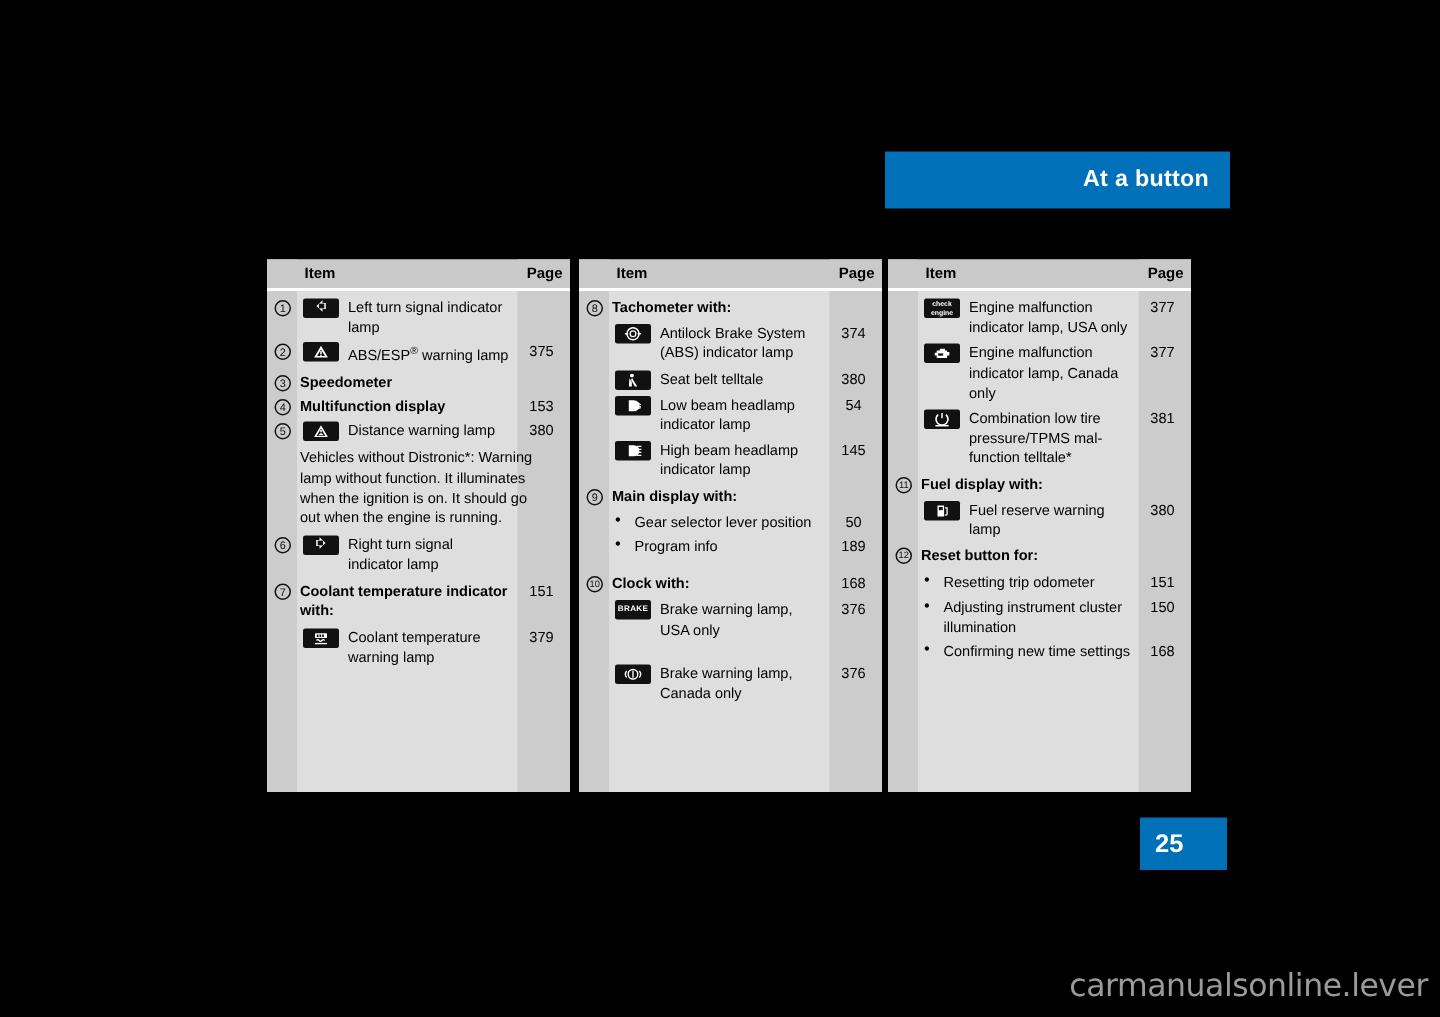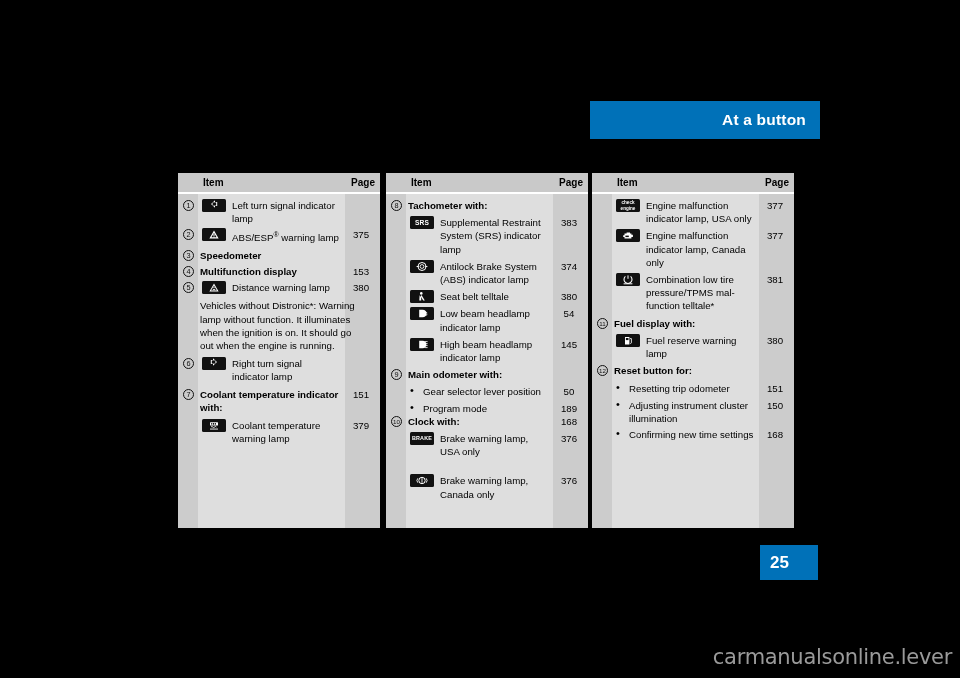--- a/index.html
+++ b/index.html
@@ -333,27 +333,20 @@
     <span class="th-page">Page</span>
   </div>
   <div class="tbody">
 
     <div class="row" style="margin-top:5px;">
       <div class="num" style="top:1px;">8</div>
       <div class="rtext bold">Tachometer with:</div>
       <div class="pg" style="top:0px;"></div>
     </div>
 
-    <div class="row" style="margin-top:4px;">
-      <div class="icon-box" style="top:0px;">
-        <div class="glyph-txt">SRS</div>
-      </div>
-      <div class="rtext indent-icon">Supplemental Restraint System (SRS) indicator lamp</div>
-      <div class="pg" style="top:0px;">383</div>
-    </div>
 
     <div class="row" style="margin-top:4px;">
       <div class="icon-box" style="top:0px;">
         <svg width="24" height="13" viewBox="0 0 24 13">
             <circle cx="12" cy="6.5" r="4" stroke="#fff" stroke-width="1" fill="none"></circle>
             <circle cx="12" cy="6.5" r="1.9" stroke="#fff" stroke-width="0.9" fill="none"></circle>
             <rect x="6.6" y="6" width="2.2" height="1" fill="#fff"></rect>
             <rect x="15.2" y="6" width="2.2" height="1" fill="#fff"></rect>
           </svg>
       </div>
@@ -390,37 +383,37 @@
             <path d="M9.2 2.8 L12.6 2.8 A3.7 3.7 0 0 1 12.6 10.2 L9.2 10.2 Z" fill="#fff"></path>
             <path d="M14.6 3.6 l3 0 M14.6 5.6 l3 0 M14.6 7.6 l3 0 M14.6 9.6 l3 0" stroke="#fff" stroke-width="0.85"></path>
           </svg>
       </div>
       <div class="rtext indent-icon">High beam headlamp indicator lamp</div>
       <div class="pg" style="top:0px;">145</div>
     </div>
 
     <div class="row" style="margin-top:4px;">
       <div class="num" style="top:1px;">9</div>
-      <div class="rtext bold">Main odometer with:</div>
+      <div class="rtext bold">Main display with:</div>
       <div class="pg" style="top:0px;"></div>
     </div>
 
     <div class="row" style="margin-top:4px;">
       <div class="bullet" style="top:-1px;">•</div>
       <div class="rtext indent-bullet">Gear selector lever position</div>
       <div class="pg" style="top:0px;">50</div>
     </div>
 
     <div class="row" style="margin-top:3px;">
       <div class="bullet" style="top:-1px;">•</div>
-      <div class="rtext indent-bullet">Program mode</div>
+      <div class="rtext indent-bullet">Program info</div>
       <div class="pg" style="top:0px;">189</div>
     </div>
 
-    <div class="row" style="margin-top:0;">
+    <div class="row" style="margin-top:12px;">
       <div class="num" style="top:1px;font-size:6.2px;">10</div>
       <div class="rtext bold">Clock with:</div>
       <div class="pg" style="top:0px;">168</div>
     </div>
 
     <div class="row" style="margin-top:4px;">
       <div class="icon-box" style="top:0px;">
         <div class="glyph-txt" style="font-size:5.4px;">BRAKE</div>
       </div>
       <div class="rtext indent-icon">Brake warning lamp, USA only</div>

